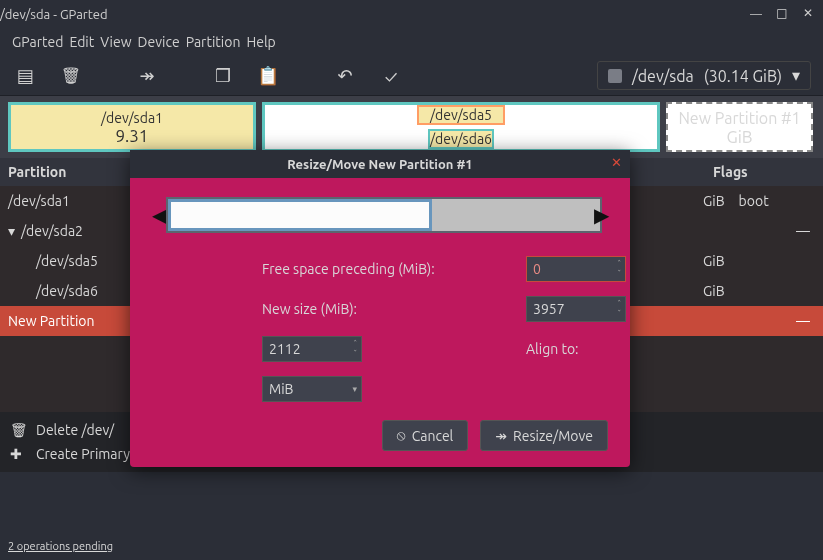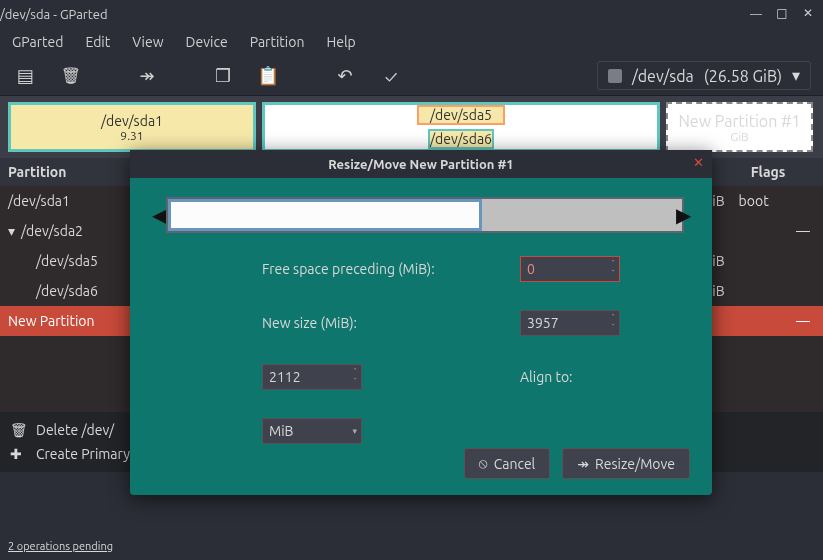--- a/index.html
+++ b/index.html
@@ -4,69 +4,69 @@
 <style>
 * { box-sizing: border-box; margin: 0; padding: 0; font-family: "Ubuntu", "DejaVu Sans", sans-serif; }
 body { width: 823px; height: 560px; background: #2b2e37; color: #d8d8d8; position: relative; overflow: hidden; }
 
 
 .titlebar { height: 28px; background: #2b2e37; display: flex; justify-content: flex-start; align-items: center; position: relative; font-size: 13px; color: #cfcfcf; }
 .titlebar .win-controls { position: absolute; right: 6px; top: 4px; display: flex; gap: 8px; }
 .titlebar .win-controls span { width: 18px; height: 18px; display: inline-flex; align-items: center; justify-content: center; color: #cfcfcf; font-size: 12px; cursor: default; }
 
 
-.menubar { height: 28px; display: flex; align-items: center; gap: 22px; padding: 0 12px; font-size: 14px; color: #cfcfcf; }
+.menubar { height: 28px; display: flex; align-items: center; gap: 6px; padding: 0 12px; font-size: 14px; color: #cfcfcf; }
 
 
 .toolbar { height: 40px; display: flex; align-items: center; gap: 20px; padding: 0 12px; border-bottom: 1px solid #1e2027; }
 .toolbar .icon-btn { width: 26px; height: 26px; display: inline-flex; align-items: center; justify-content: center; color: #cfcfcf; font-size: 18px; }
 .device-selector { margin-left: auto; background: #2b2e37; border: 1px solid #444; border-radius: 3px; padding: 4px 10px; display: flex; align-items: center; gap: 10px; font-size: 16px; }
 
 
 .partition-bar { height: 62px; display: flex; gap: 6px; padding: 6px 10px 6px 8px; background: #3c3e47; }
 .pb-block { border: 3px solid #5fc7c0; display: flex; flex-direction: column; align-items: center; justify-content: center; font-size: 14px; color: #333; position: relative; }
 .pb-sda1 { width: 248px; background: #f5e8a8; border-color: #5fc7c0; }
 .pb-ext { width: 398px; border-color: #5fc7c0; display: flex; gap: 4px; padding: 2px; background: #fff; }
 .pb-sda5 { width: 88px; background: #f5e8a8; border: 2px solid #ff9d64; }
 .pb-sda6 { flex: 1; background: #f5e8a8; border: 2px solid #5fc7c0; }
 .pb-newpart { flex: 1; background: #fff; border: 2px dashed #888; display: flex; flex-direction: column; align-items: center; justify-content: center; }
-.pb-label2 { font-size: 12px; }
+.pb-label2 { font-size: 17px; }
 
 
 .table-header { display: flex; height: 28px; align-items: center; background: #32343d; font-size: 14px; font-weight: bold; }
 .table-header .col-part { width: 140px; padding-left: 8px; }
-.table-header .col-flags { margin-left: auto; width: 110px; text-align: center; }
+.table-header .col-flags { margin-left: auto; width: 110px; }
 .table-body { background: rgba(54, 38, 30, 0.45); font-size: 14px; }
 .table-row { display: flex; height: 30px; align-items: center; padding-left: 8px; }
 .table-row.indented { padding-left: 36px; }
 .table-row.selected { background: #c74a3a; color: #fff; }
 .table-row .cell-right { margin-left: auto; width: 120px; display: flex; gap: 14px; }
 .row-dash { margin-left: auto; width: 40px; text-align: center; }
 
 .pending-ops { background: rgba(30, 30, 30, 0.6); padding: 6px 10px; font-size: 14px; }
 .pending-row { display: flex; align-items: center; gap: 10px; height: 24px; }
 .pending-row .small-icon { width: 16px; }
 
 .statusbar { position: absolute; bottom: 0; left: 0; right: 0; height: 22px; background: #2b2e37; font-size: 11px; padding: 2px 8px; text-decoration: underline; }
 
 
-.modal { position: absolute; left: 130px; top: 150px; width: 582px; background: #0f766e; border-radius: 4px; box-shadow: 0 4px 20px rgba(0, 0, 0, 0.6); }
+.modal { position: absolute; left: 130px; top: 150px; width: 500px; background: #be185d; border-radius: 4px; box-shadow: 0 4px 20px rgba(0, 0, 0, 0.6); }
 .modal-title { height: 28px; background: #2b2e37; display: flex; align-items: center; justify-content: center; font-size: 13px; font-weight: bold; color: #d8d8d8; position: relative; }
 .modal-title .close-btn { position: absolute; right: 8px; top: 5px; color: #d84a3a; font-weight: bold; }
 .modal-body { padding: 14px 22px 16px; }
 
 .slider-row { display: flex; align-items: center; height: 46px; }
 .arrow { width: 14px; color: #111; font-size: 20px; }
 .slider-track { flex: 1; height: 36px; background: #bfbfbf; border: 2px solid #5c646e; display: flex; }
 .slider-fill { background: #fcfcfc; border: 3px solid #6896bd; width: 61%; }
 
 .size-line { text-align: center; font-size: 14px; margin-top: 8px; }
 .size-line span { margin: 0 16px; }
 
-.form-grid { display: grid; grid-template-columns: 230px 110px; column-gap: 34px; row-gap: 14px; margin: 18px 0 4px 110px; align-items: center; font-size: 14px; gap: 28px; }
+.form-grid { display: grid; grid-template-columns: 230px 110px; column-gap: 34px; row-gap: 14px; margin: 18px 0 18px 110px; align-items: center; font-size: 14px; }
 .form-grid label { justify-self: start; }
 .spin, .combo { width: 100px; height: 26px; background: #3f424d; border: 1px solid #555; color: #d8d8d8; padding: 2px 6px; display: flex; align-items: center; position: relative; font-size: 14px; }
 .spin.highlight { border-color: #c74a3a; }
 .spin .val.hl { color: #e98b84; }
 .spin .spinners, .combo .chev { position: absolute; right: 4px; top: 0; height: 100%; display: flex; flex-direction: column; justify-content: center; font-size: 9px; line-height: 10px; color: #aaa; }
 
 .btn-row { display: flex; justify-content: flex-end; gap: 12px; }
 .btn { background: #3f424d; border: 1px solid #555; border-radius: 3px; padding: 6px 14px; font-size: 14px; color: #d8d8d8; display: inline-flex; align-items: center; gap: 6px; }
 .disk-icon { width: 14px; height: 14px; background: #7a7d86; border-radius: 2px; display: inline-block; }
 </style>
@@ -98,21 +98,21 @@
   <span class="icon-btn">↠</span>
   <span style="width:10px"></span>
   <span class="icon-btn">❐</span>
   <span class="icon-btn">📋</span>
   <span style="width:10px"></span>
   <span class="icon-btn">↶</span>
   <span class="icon-btn">✓</span>
   <div class="device-selector">
     <span class="disk-icon"></span>
     <span>/dev/sda</span>
-    <span>(26.58 GiB)</span>
+    <span>(30.14 GiB)</span>
     <span>▾</span>
   </div>
 </div>
 
 <div class="partition-bar">
   <div class="pb-block pb-sda1">
     <span>/dev/sda1</span>
     <span class="pb-label2">9.31</span>
   </div>
   <div class="pb-block pb-ext">

